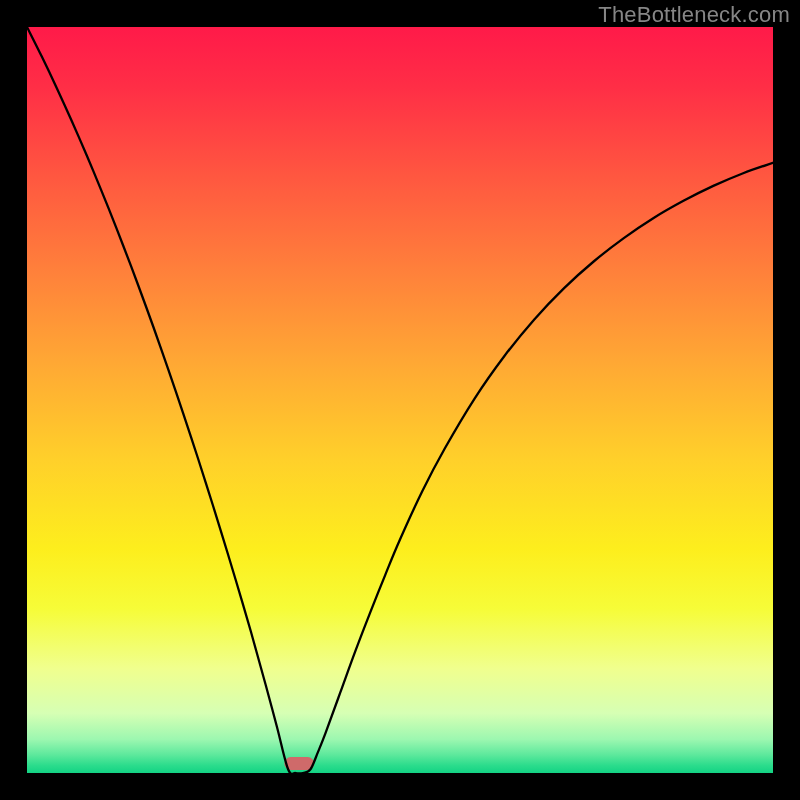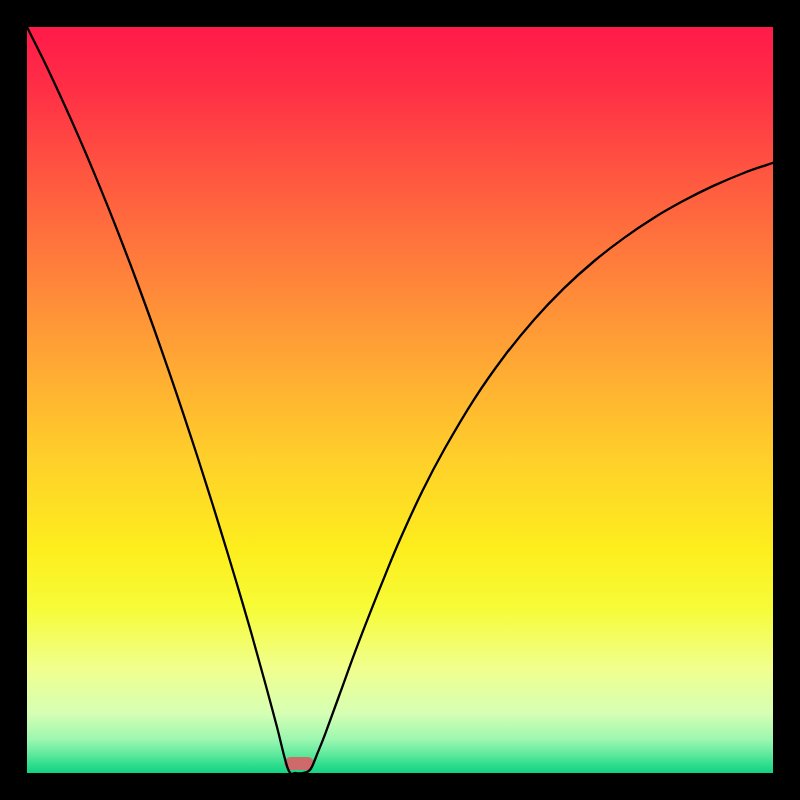--- a/index.html
+++ b/index.html
@@ -35,20 +35,21 @@
     height: 746px;
   }
   svg {
     display: block;
   }
 </style>
 </head>
 <body>
 
 <div class="frame">
+  <div class="watermark">TheBottleneck.com</div>
   <div class="plot-wrapper">
     <svg id="chart-svg" width="746" height="746" viewBox="0 0 746 746">
         <defs>
           <linearGradient id="bg-grad" x1="0" y1="0" x2="0" y2="1">
             <stop offset="0%" stop-color="#ff1a49"></stop>
             <stop offset="8%" stop-color="#ff2e46"></stop>
             <stop offset="20%" stop-color="#ff5740"></stop>
             <stop offset="32%" stop-color="#ff7e3b"></stop>
             <stop offset="45%" stop-color="#ffa834"></stop>
             <stop offset="57.99999999999999%" stop-color="#ffd02a"></stop>

